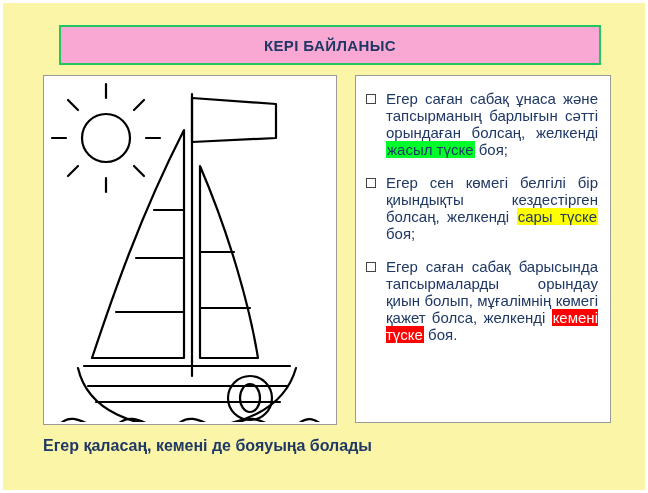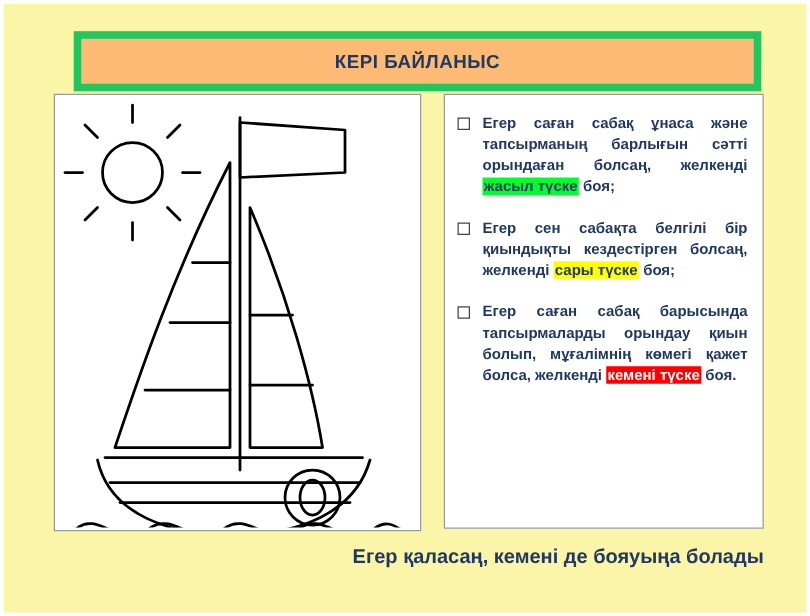--- a/index.html
+++ b/index.html
@@ -20,22 +20,22 @@
     box-sizing: border-box;
     border: 3px solid #ffffff;
     overflow: hidden;
   }
   .title-bar {
     position: absolute;
     left: 56px;
     top: 22px;
     width: 538px;
     height: 36px;
-    background: #fdba74;
-    border: 6px solid #22c55e;
+    background: #f9a8d4;
+    border: 2px solid #22c55e;
     display: flex;
     align-items: center;
     justify-content: center;
   }
   .title-text {
     font-size: 15px;
     font-weight: bold;
     color: #1f3864;
     letter-spacing: 0.4px;
   }
@@ -68,24 +68,24 @@
   .bullet-box {
     width: 8px;
     height: 8px;
     border: 1px solid #444444;
     margin-top: 4px;
     margin-right: 10px;
     flex: 0 0 auto;
     background: #ffffff;
   }
   .bullet-text {
-    font-size: 12px;
+    font-size: 15px;
     line-height: 17px;
     color: #1f3864;
-    font-weight: bold;
+    font-weight: normal;
     text-align: justify;
     flex: 1 1 auto;
   }
   .hl-green {
     background: #00ff2a;
     color: #1f3864;
     padding: 0 1px;
   }
   .hl-yellow {
     background: #ffff00;
@@ -95,21 +95,21 @@
   .hl-red {
     background: #ff0000;
     color: #ffffff;
     padding: 0 1px;
   }
   .footer-text {
     position: absolute;
     left: 40px;
     top: 434px;
     width: 568px;
-    text-align: right;
+    text-align: left;
     font-size: 16px;
     font-weight: bold;
     color: #1f3864;
   }
   svg.boat {
     display: block;
   }
 </style>
 </head>
 <body>
@@ -165,21 +165,21 @@
 
   <div class="right-panel">
 
     <div class="bullet-item">
       <span class="bullet-box"></span>
       <span class="bullet-text"><span>Егер саған сабақ ұнаса және тапсырманың барлығын сәтті орындаған болсаң, желкенді </span><span class="hl-green">жасыл түске</span><span> боя;</span></span>
     </div>
 
     <div class="bullet-item">
       <span class="bullet-box"></span>
-      <span class="bullet-text"><span>Егер сен сабақта белгілі бір қиындықты кездестірген болсаң, желкенді </span><span class="hl-yellow">сары түске</span><span> боя;</span></span>
+      <span class="bullet-text"><span>Егер сен көмегі белгілі бір қиындықты кездестірген болсаң, желкенді </span><span class="hl-yellow">сары түске</span><span> боя;</span></span>
     </div>
 
     <div class="bullet-item">
       <span class="bullet-box"></span>
       <span class="bullet-text"><span>Егер саған сабақ барысында тапсырмаларды орындау қиын болып, мұғалімнің көмегі қажет болса, желкенді </span><span class="hl-red">кемені түске</span><span> боя.</span></span>
     </div>
 
   </div>
 
   <div class="footer-text">Егер қаласаң, кемені де бояуыңа болады</div>

